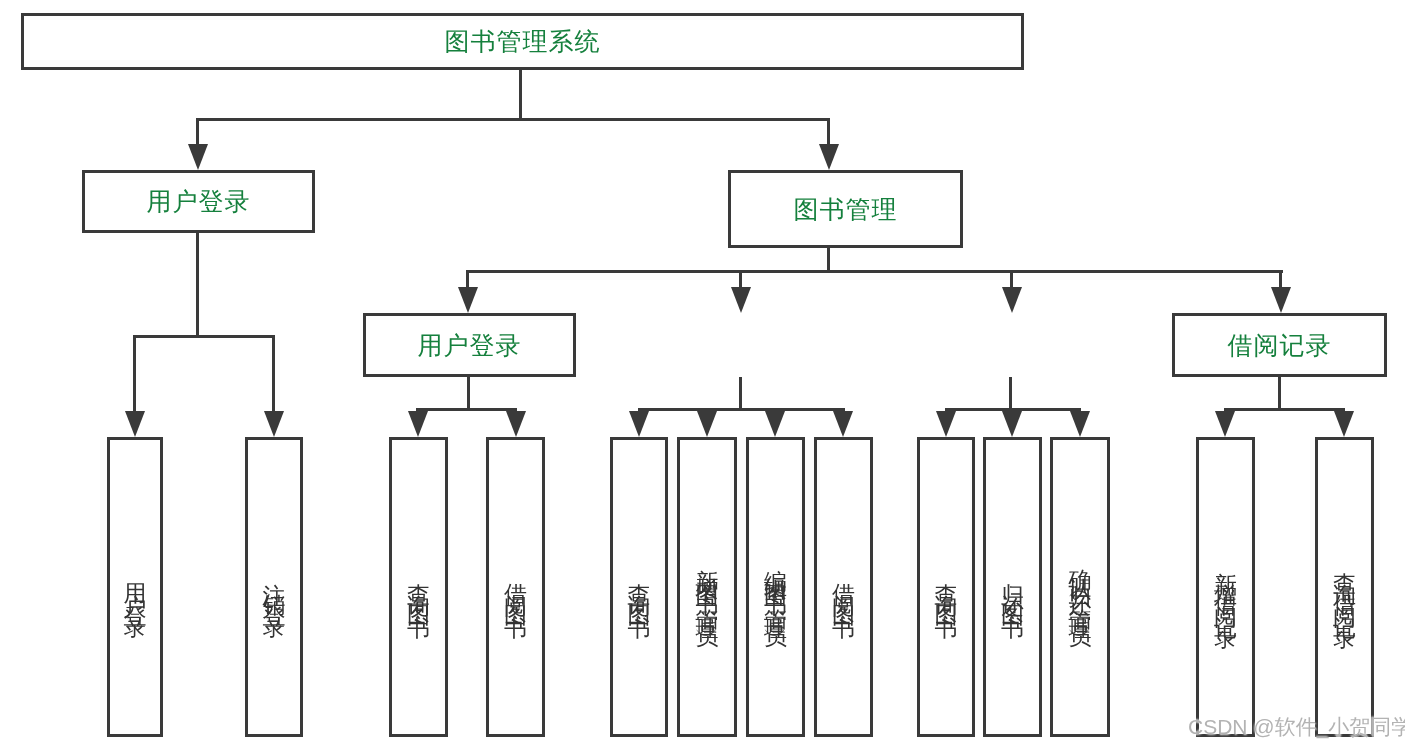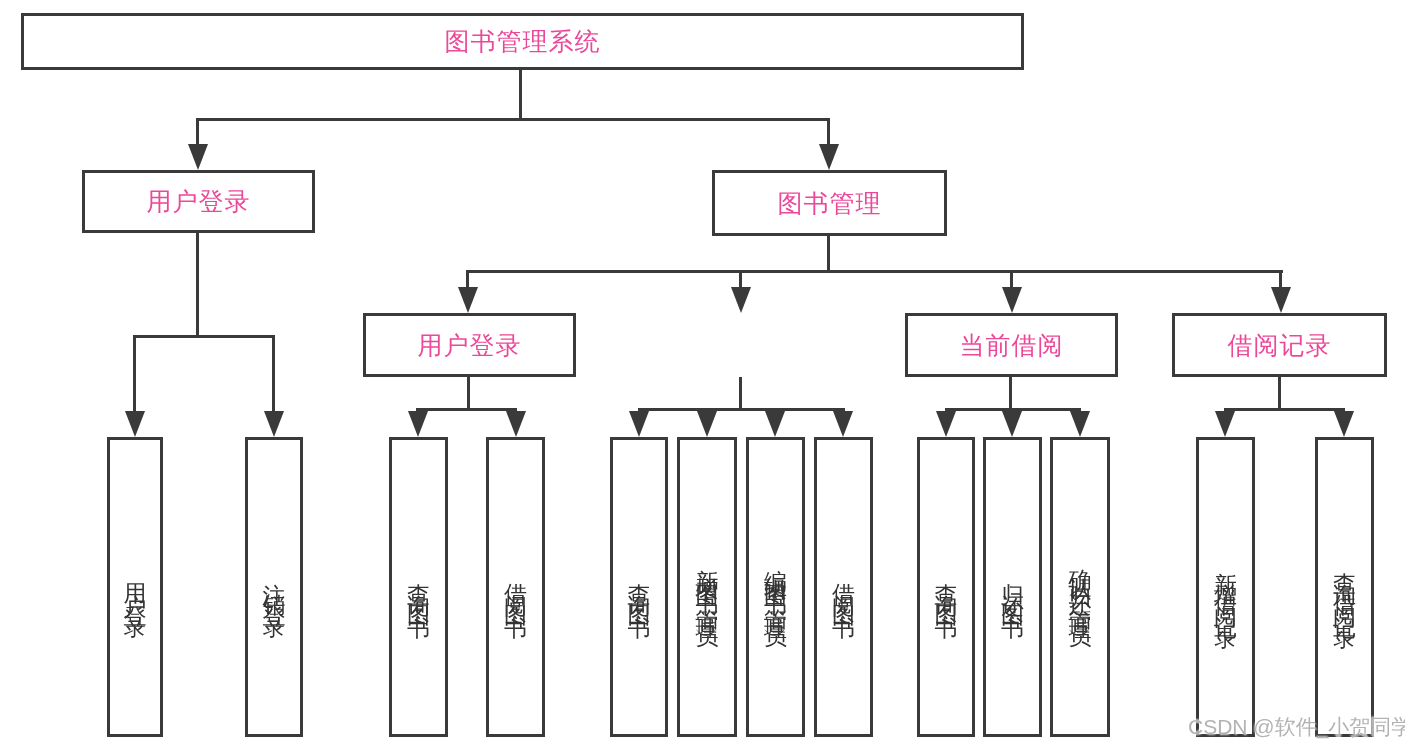--- a/index.html
+++ b/index.html
@@ -14,21 +14,21 @@
   
   .node {
     position: absolute;
     box-sizing: border-box;
     border: 3px solid #3a3a3a;
     background: #ffffff;
     display: flex;
     align-items: center;
     justify-content: center;
     font-size: 25px;
-    color: #ec4899;
+    color: #15803d;
     letter-spacing: 1px;
   }
   
   .vnode {
     position: absolute;
     box-sizing: border-box;
     border: 3px solid #3a3a3a;
     background: #ffffff;
     top: 437px;
     height: 300px;
@@ -126,29 +126,26 @@
   <div class="arr" style="left:1215px; top:411px;"></div>
   <div class="arr" style="left:1334px; top:411px;"></div>
 
   <div class="node" style="left:21px; top:13px; width:1003px; height:57px;">
     <span>图书管理系统</span>
   </div>
 
   <div class="node" style="left:82px; top:170px; width:233px; height:63px;">
     <span>用户登录</span>
   </div>
-  <div class="node" style="left:712px; top:170px; width:235px; height:66px;text-align:right;">
+  <div class="node" style="left:728px; top:170px; width:235px; height:78px;text-align:right;">
     <span>图书管理</span>
   </div>
 
   <div class="node" style="left:363px; top:313px; width:213px; height:64px;">
     <span>用户登录</span>
-  </div>
-  <div class="node" style="left:905px; top:313px; width:213px; height:64px;">
-    <span>当前借阅</span>
   </div>
   <div class="node" style="left:1172px; top:313px; width:215px; height:64px;">
     <span>借阅记录</span>
   </div>
 
   <div class="vnode" style="left:107px; width:56px;">
     <span>用户登录</span>
   </div>
   <div class="vnode" style="left:245px; width:58px;">
     <span>注销登录</span>

